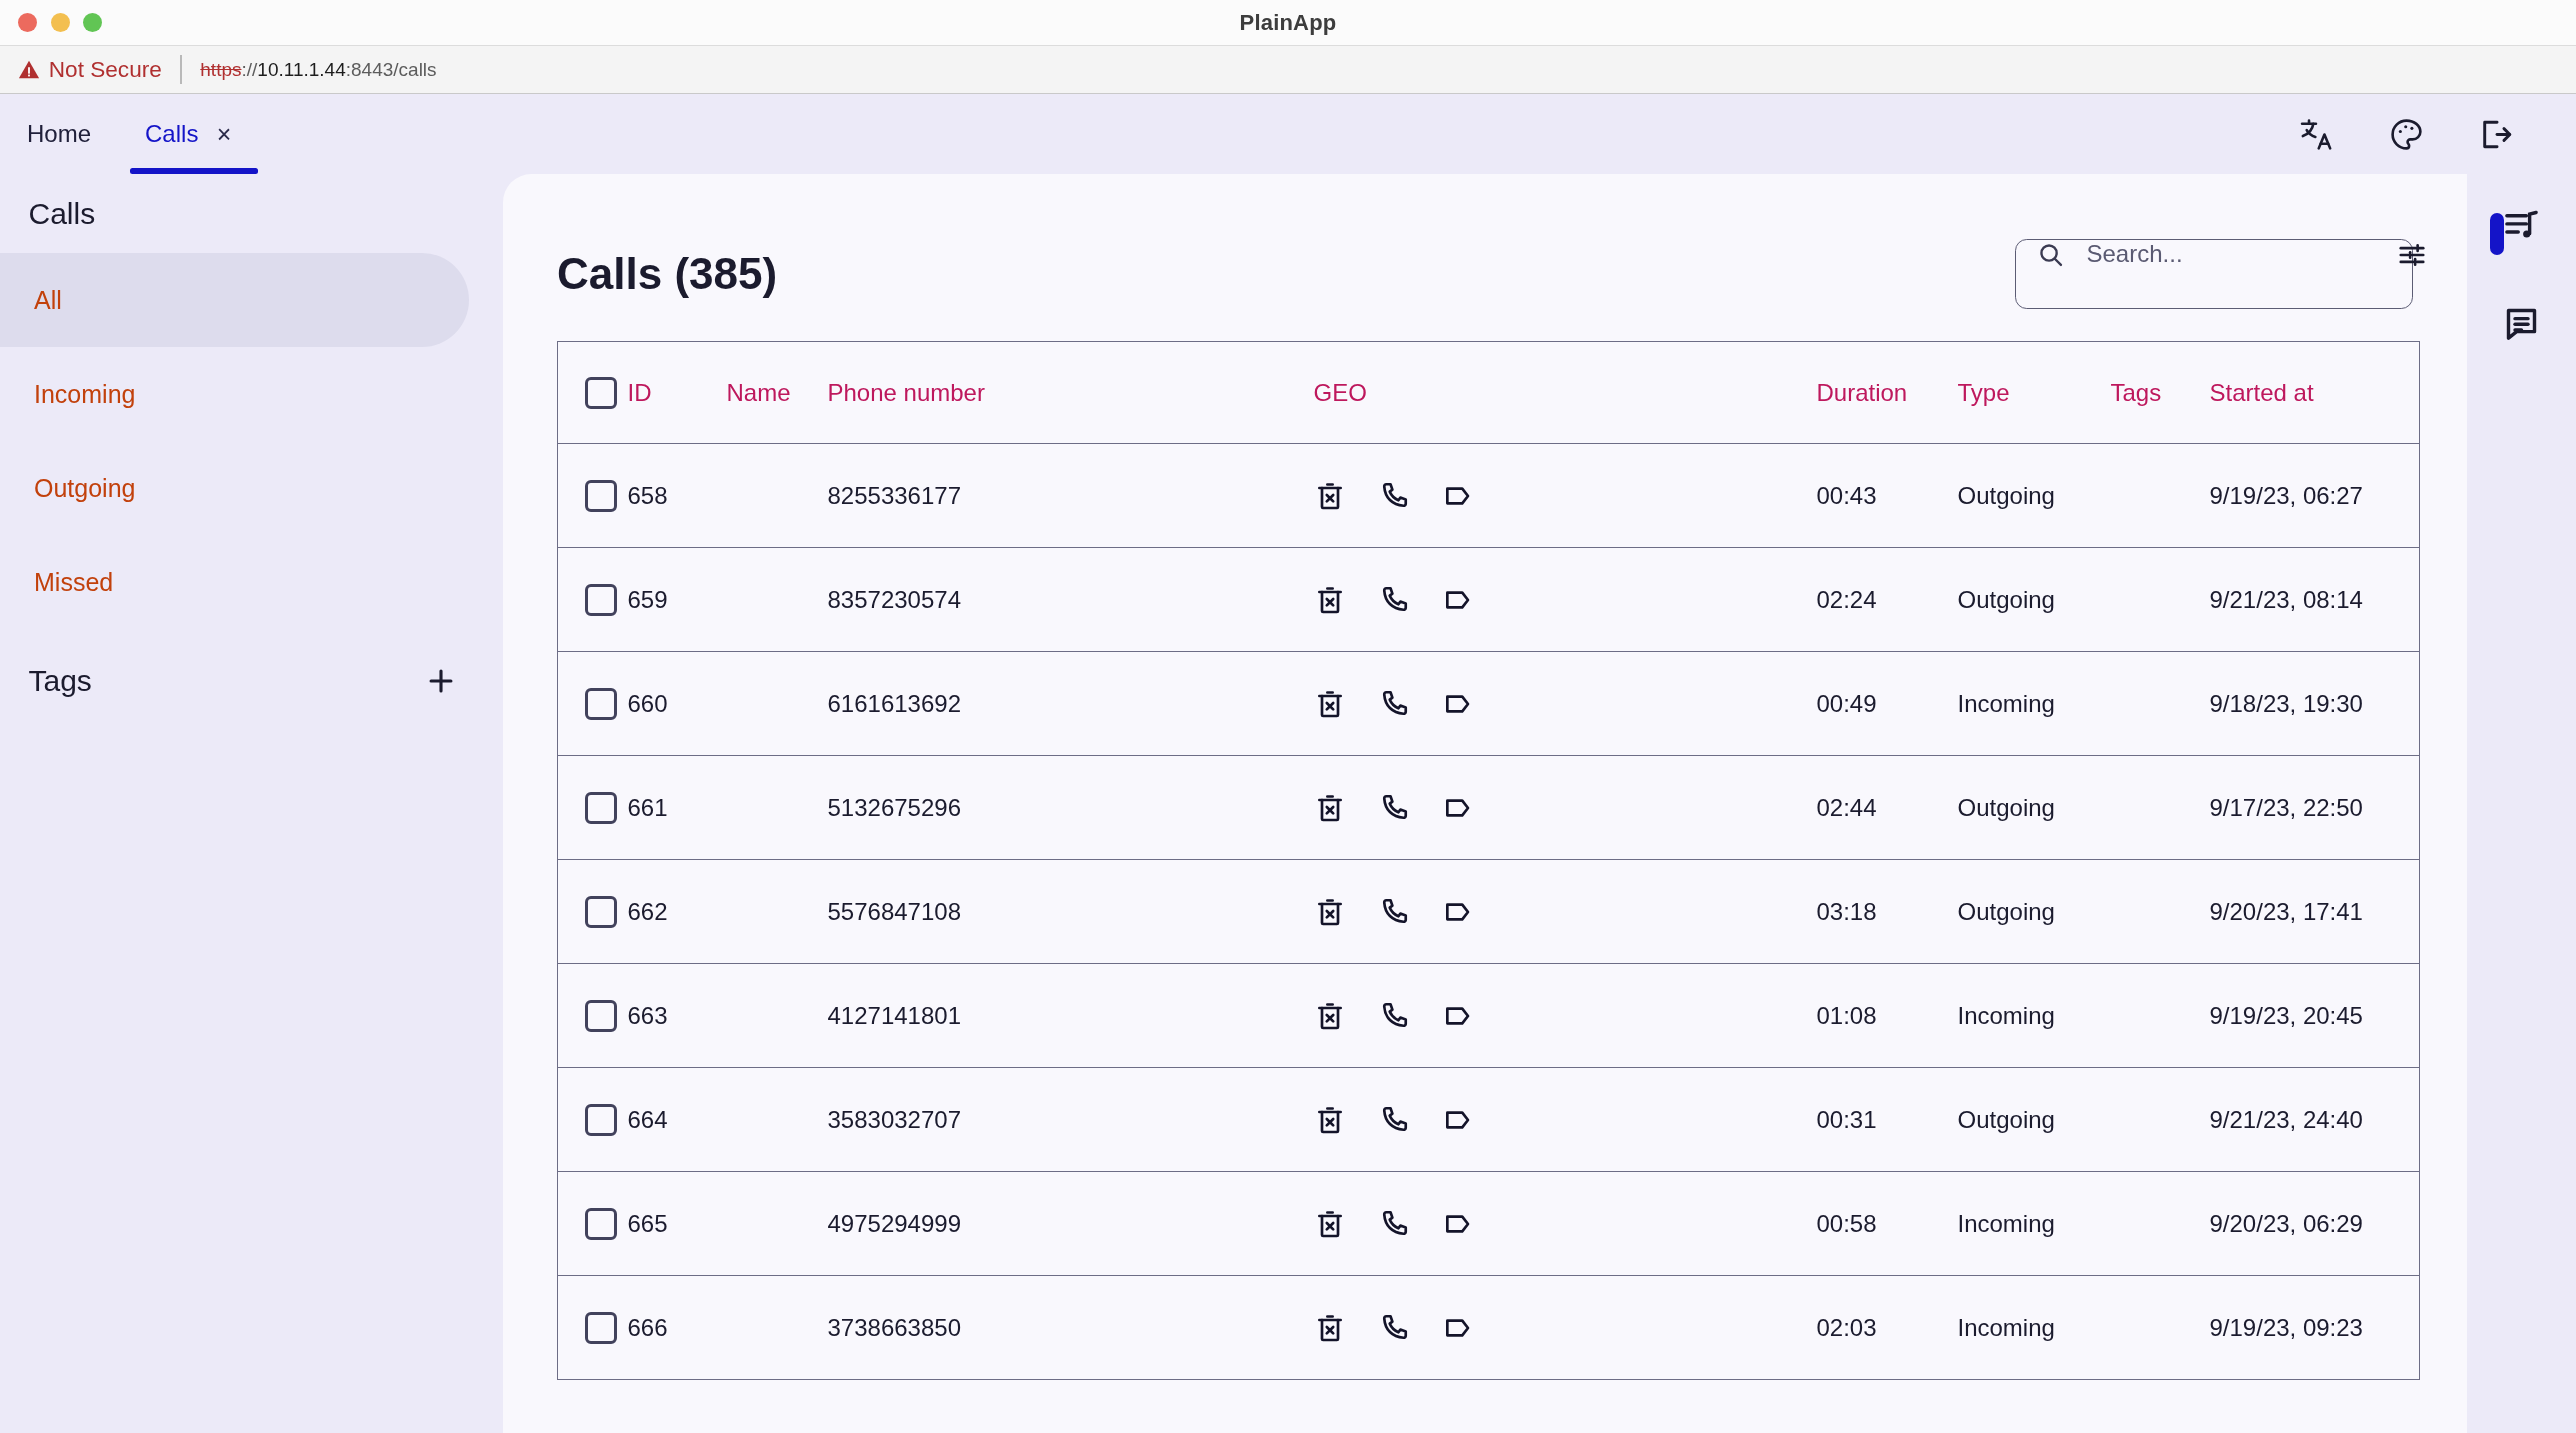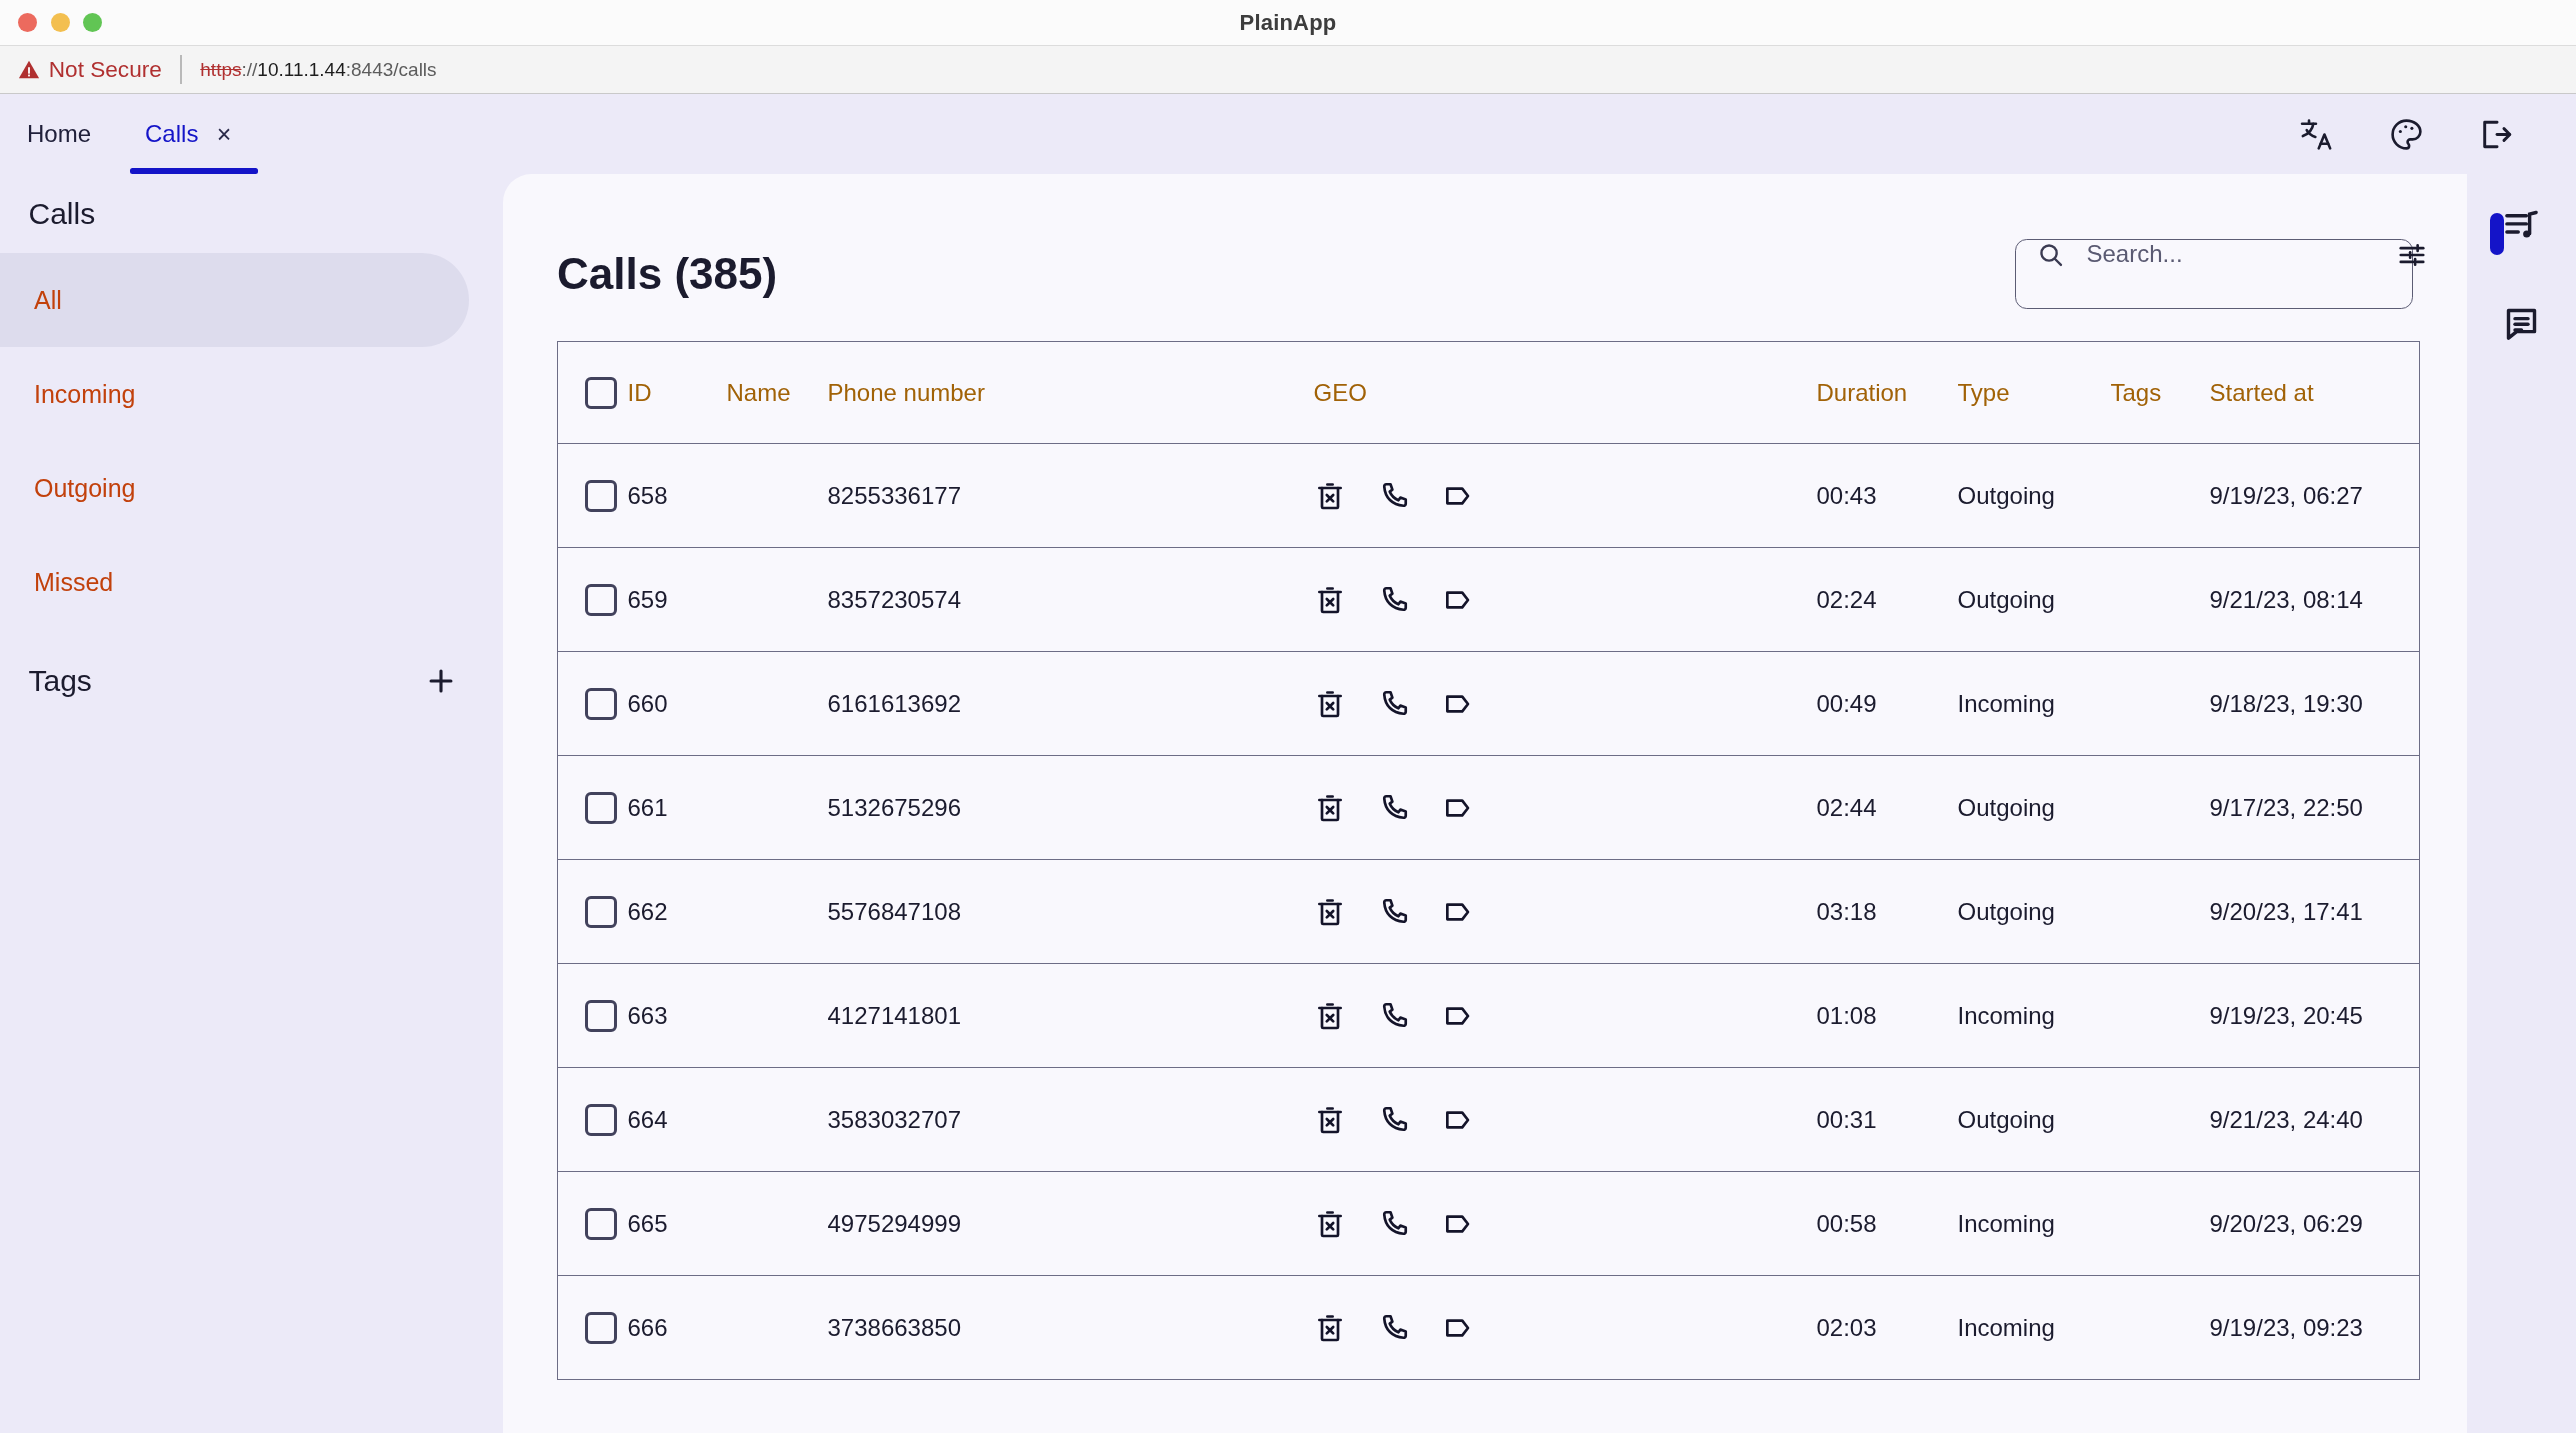--- a/index.html
+++ b/index.html
@@ -153,21 +153,21 @@
     font-family: "Liberation Sans", sans-serif;
     font-size: 24px; color: #55556e; margin-left: 22px;
   }
   .search .sinput::placeholder { color: #5a5a72; }
   .search .filter { width: 30px; height: 30px; display:block; flex:0 0 30px; }
 
   
   .tablewrap { padding: 32px 54px 0 54px; }
   table { width: 100%; border-collapse: collapse; table-layout: fixed; }
   thead th {
-    text-align: left; font-weight: 400; font-size: 24px; color: #a16207;
+    text-align: left; font-weight: 400; font-size: 24px; color: #be185d;
     padding: 0; height: 102px; vertical-align: middle;
   }
   tbody td {
     font-size: 24px; color: #1b1b2e;
     height: 104px; vertical-align: middle; padding: 0;
   }
   thead tr { border: 1.7px solid #6d6d86; }
   tbody tr { border: 1.7px solid #6d6d86; border-top: 0; }
   thead th:first-child, tbody td:first-child { padding-left: 27px; }
 

